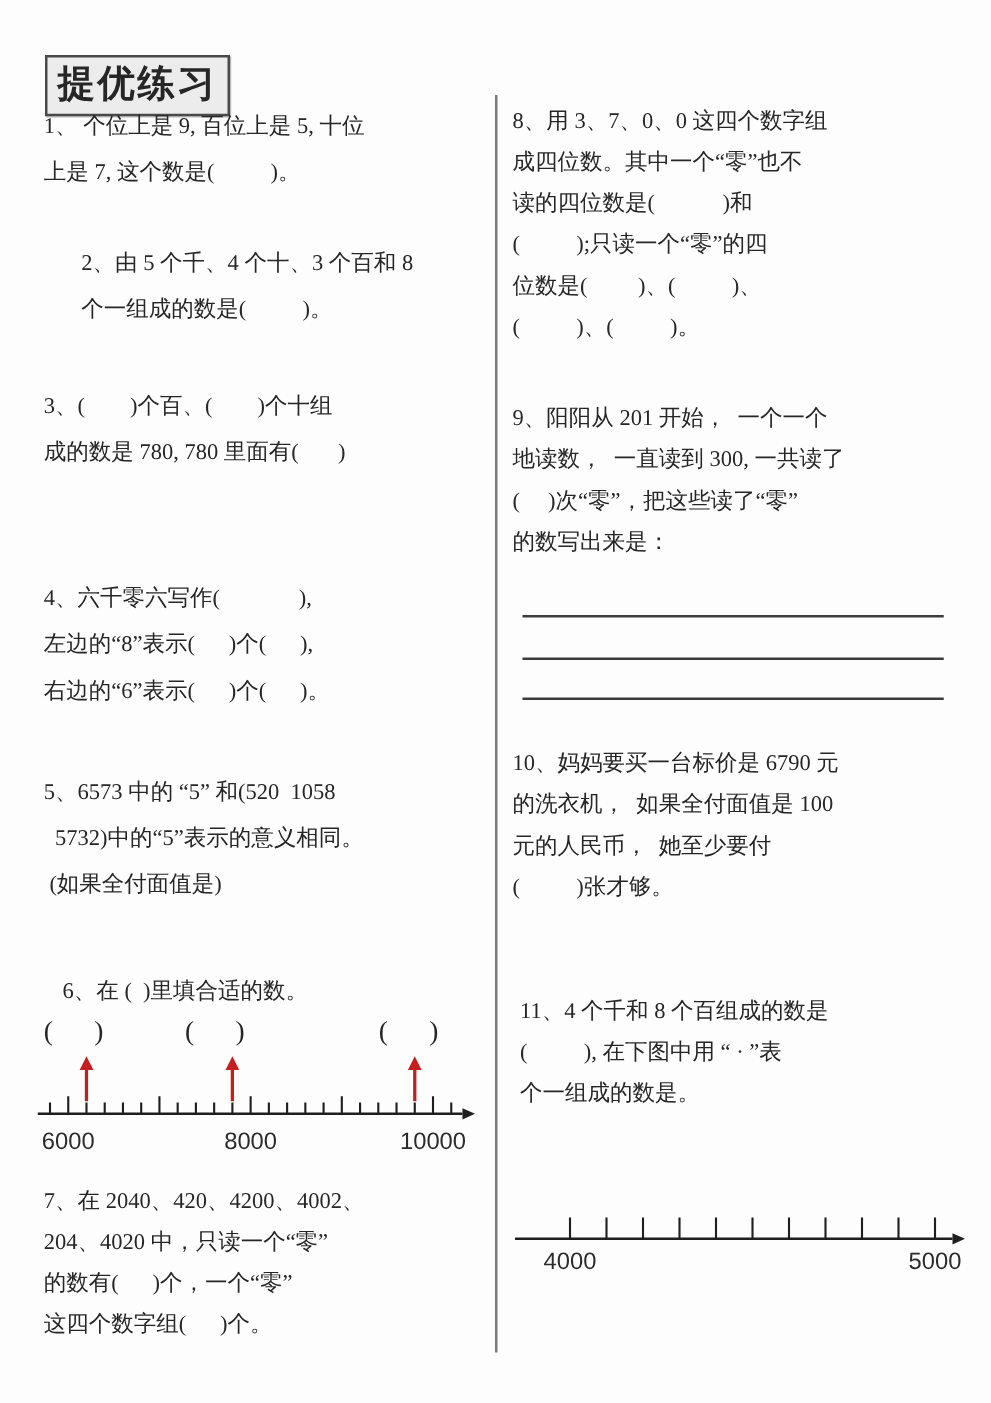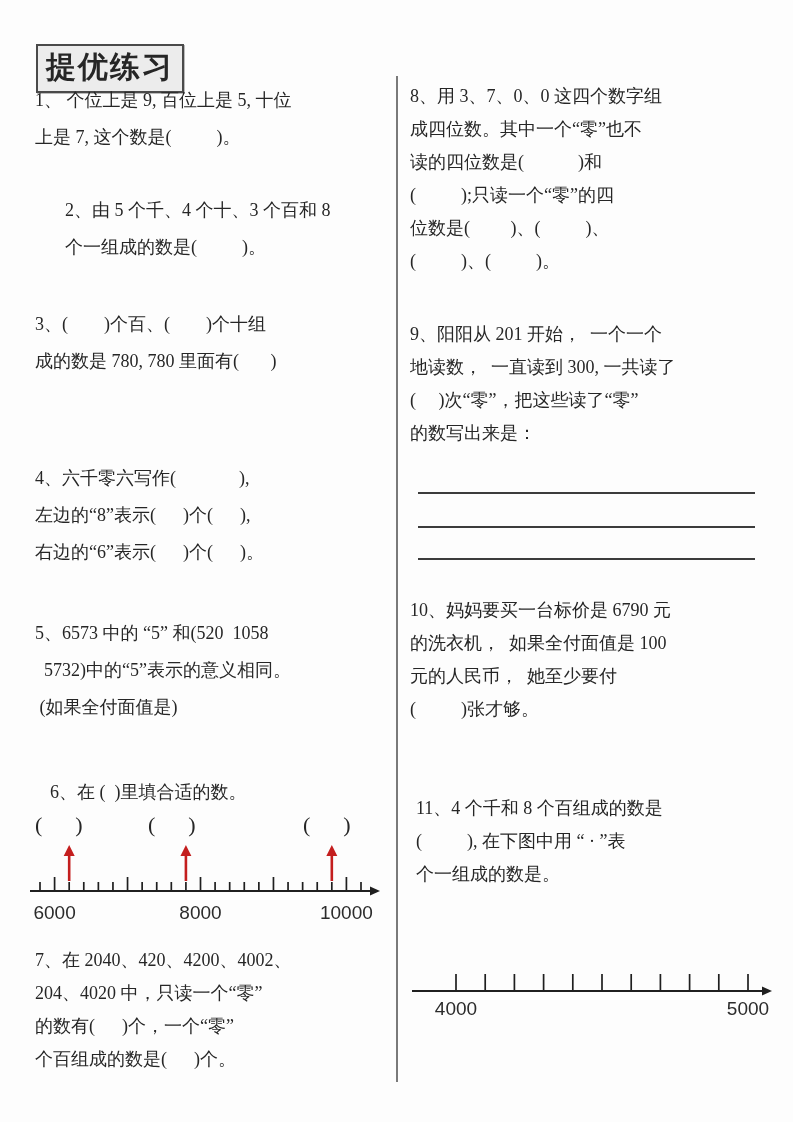--- a/index.html
+++ b/index.html
@@ -117,21 +117,21 @@
         <line x1="155.9090909090909" y1="20" x2="155.9090909090909" y2="48" stroke="#c41e1e" stroke-width="2.6"></line>
         <polygon points="155.9090909090909,12 150.4090909090909,23 161.4090909090909,23" fill="#c41e1e"></polygon>
         <line x1="301.8181818181818" y1="20" x2="301.8181818181818" y2="48" stroke="#c41e1e" stroke-width="2.6"></line>
         <polygon points="301.8181818181818,12 296.3181818181818,23 307.3181818181818,23" fill="#c41e1e"></polygon>
       </svg>
 
     <div class="qblock lh33" style="left:35px;top:944px;">
       <div class="tline">7、在 2040、420、4200、4002、</div>
       <div class="tline">204、4020 中，只读一个“零”</div>
       <div class="tline">的数有(      )个，一个“零”</div>
-      <div class="tline">个百组成的数是(      )个。</div>
+      <div class="tline">这四个数字组(      )个。</div>
     </div>
 
   </div>
 
   <div class="col-right">
 
     <div class="qblock" style="left:410px;top:80px;">
       <div class="tline">8、用 3、7、0、0 这四个数字组</div>
       <div class="tline">成四位数。其中一个“零”也不</div>
       <div class="tline">读的四位数是(            )和</div>

